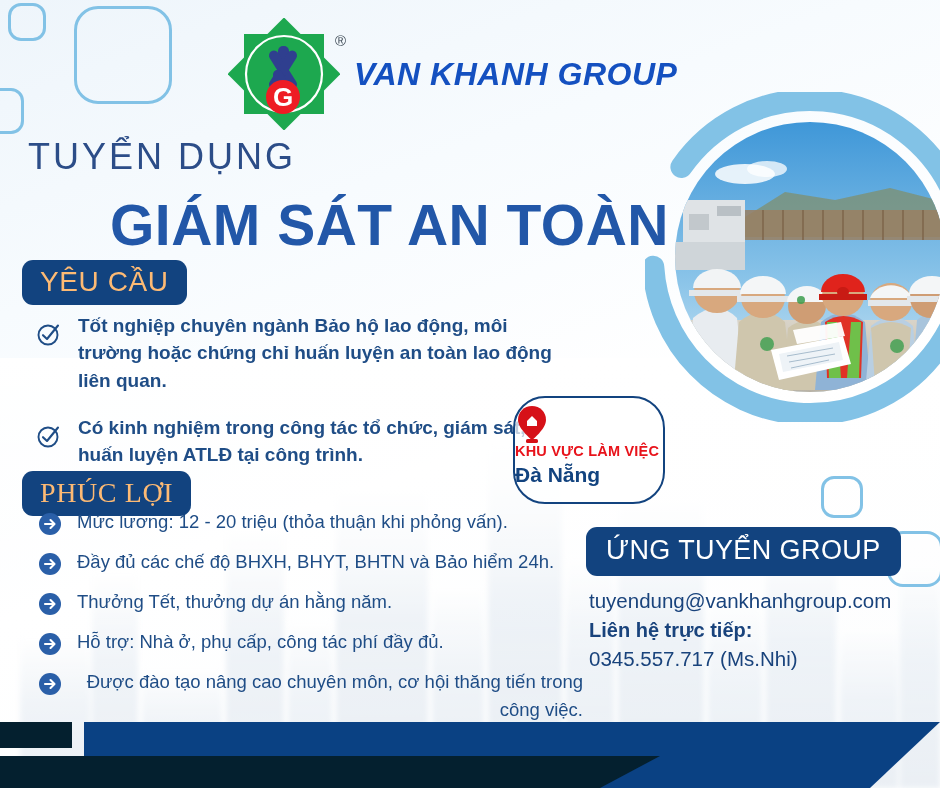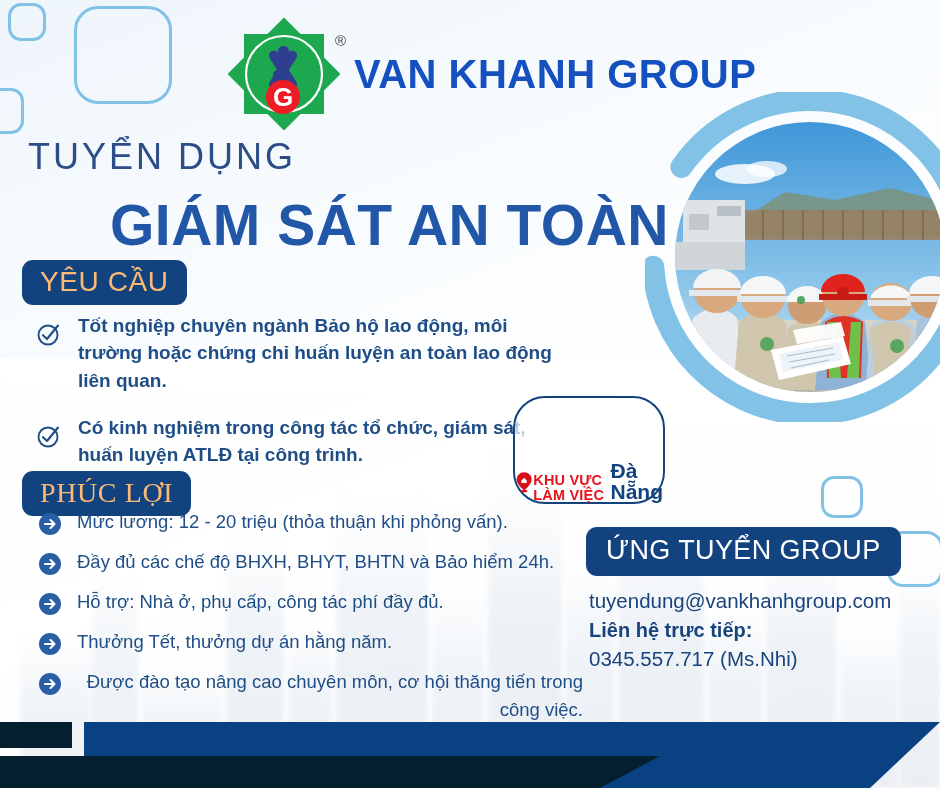--- a/index.html
+++ b/index.html
@@ -26,22 +26,22 @@
              background:linear-gradient(180deg, rgba(255,255,255,1) 0%, rgba(255,255,255,.72) 22%, rgba(255,255,255,.30) 60%, rgba(255,255,255,.45) 100%); }
 
   
   .sq { position:absolute; border:3px solid #82c2e6; border-radius:13px; }
 
   
   .logo-wrap { position:absolute; left:228px; top:18px; display:flex; align-items:center; gap:14px; }
   .logo-mark { position:relative; width:112px; height:112px; }
   .logo-star { position:absolute; inset:0; }
   .logo-reg { position:absolute; right:-6px; top:14px; font-size:15px; color:#3d4a55; }
-  .brand { font-size:40px; font-weight:bold; letter-spacing:.5px; color:#1450c0;
-           font-family:"Liberation Sans", sans-serif; white-space:nowrap; }
+  .brand { font-size:32px; font-weight:bold; letter-spacing:.5px; color:#1450c0;
+           font-family:"Liberation Sans", sans-serif; white-space:nowrap;font-style:italic; }
 
   
   .kicker { position:absolute; left:28px; top:136px; font-size:36px; letter-spacing:3px;
             color:#2c4d88; font-weight:400;text-align:right; }
   .headline { position:absolute; left:110px; top:192px; font-size:57px; font-weight:bold;
               letter-spacing:.5px; color:#2257a8; white-space:nowrap; }
 
   
   .badge { position:absolute; background:#12437f; color:#fdba74; border-radius:11px;
            padding:7px 18px 9px; font-size:28px; letter-spacing:.6px; line-height:1.05; }
@@ -61,21 +61,21 @@
   
   .photo-ring { position:absolute; left:645px; top:92px; width:330px; height:330px; }
   .ring-svg { position:absolute; inset:0; }
   .photo-clip { position:absolute; left:30px; top:30px; width:270px; height:270px;
                 border-radius:50%; overflow:hidden; }
   .photo-svg { position:absolute; inset:0; }
 
   
   .loc { position:absolute; left:513px; top:396px; width:152px; height:108px;
          border:2px solid #12437f; border-radius:32px; background:rgba(255,255,255,.72);
-         display:flex; flex-direction:row; align-items:flex-end; }
+         display:flex; flex-direction:column; align-items:flex-start; }
   .loc-pin { margin-top:6px; }
   .loc-label { color:#e8131b; font-weight:bold; font-size:14.5px; letter-spacing:.2px; line-height:1; }
   .loc-city { color:#12437f; font-weight:bold; font-size:21px; margin-top:5px; line-height:1; }
 
   
   .apply-badge { position:absolute; left:586px; top:527px; background:#12437f; color:#fff;
                  border-radius:11px; padding:8px 20px 10px; font-size:27px; letter-spacing:.4px; }
   .contact { position:absolute; left:589px; top:586px; width:350px; color:#19437c; }
   .c-label { font-size:20px; font-weight:bold; line-height:1.42; }
   .c-value { font-size:20.5px; font-weight:400; line-height:1.45; }
@@ -274,28 +274,28 @@
         <circle cx="12" cy="12" r="11" fill="#2a5fa8"></circle>
         <path d="M7 12 H16 M12.5 8 L16.5 12 L12.5 16" fill="none" stroke="#ffffff" stroke-width="2.1" stroke-linecap="round" stroke-linejoin="round"></path>
       </svg>
       <div class="ben-text">Đầy đủ các chế độ BHXH, BHYT, BHTN và Bảo hiểm 24h.</div>
     </div>
     <div class="ben-item">
       <svg class="ar" viewBox="0 0 24 24">
         <circle cx="12" cy="12" r="11" fill="#2a5fa8"></circle>
         <path d="M7 12 H16 M12.5 8 L16.5 12 L12.5 16" fill="none" stroke="#ffffff" stroke-width="2.1" stroke-linecap="round" stroke-linejoin="round"></path>
       </svg>
+      <div class="ben-text">Thưởng Tết, thưởng dự án hằng năm.</div>
+    </div>
+    <div class="ben-item">
+      <svg class="ar" viewBox="0 0 24 24">
+        <circle cx="12" cy="12" r="11" fill="#2a5fa8"></circle>
+        <path d="M7 12 H16 M12.5 8 L16.5 12 L12.5 16" fill="none" stroke="#ffffff" stroke-width="2.1" stroke-linecap="round" stroke-linejoin="round"></path>
+      </svg>
       <div class="ben-text">Hỗ trợ: Nhà ở, phụ cấp, công tác phí đầy đủ.</div>
-    </div>
-    <div class="ben-item">
-      <svg class="ar" viewBox="0 0 24 24">
-        <circle cx="12" cy="12" r="11" fill="#2a5fa8"></circle>
-        <path d="M7 12 H16 M12.5 8 L16.5 12 L12.5 16" fill="none" stroke="#ffffff" stroke-width="2.1" stroke-linecap="round" stroke-linejoin="round"></path>
-      </svg>
-      <div class="ben-text">Thưởng Tết, thưởng dự án hằng năm.</div>
     </div>
     <div class="ben-item">
       <svg class="ar" viewBox="0 0 24 24">
         <circle cx="12" cy="12" r="11" fill="#2a5fa8"></circle>
         <path d="M7 12 H16 M12.5 8 L16.5 12 L12.5 16" fill="none" stroke="#ffffff" stroke-width="2.1" stroke-linecap="round" stroke-linejoin="round"></path>
       </svg>
       <div class="ben-text">Được đào tạo nâng cao chuyên môn, cơ hội thăng tiến trong công việc.</div>
     </div>
   </div>
 

